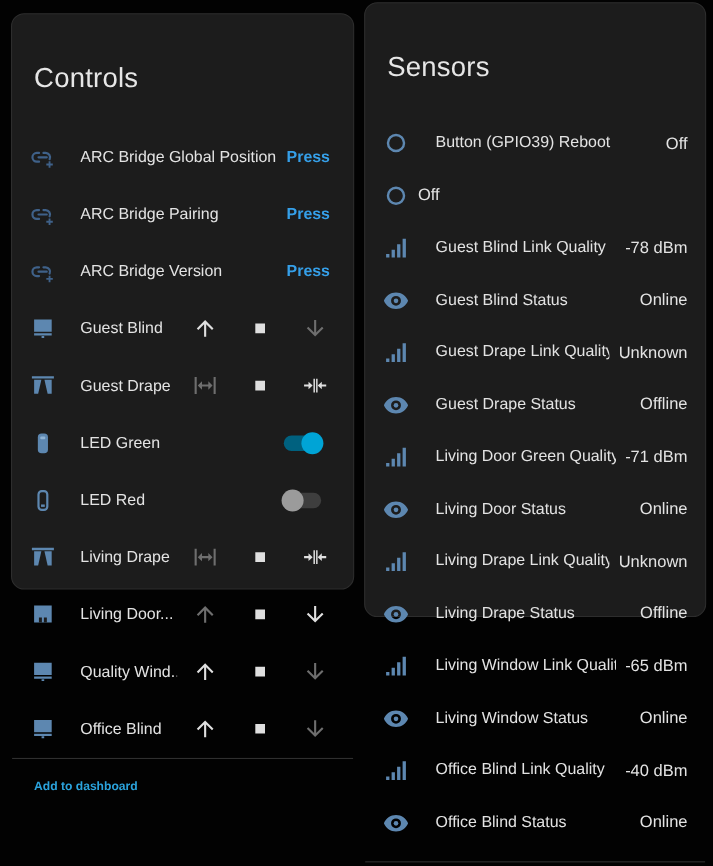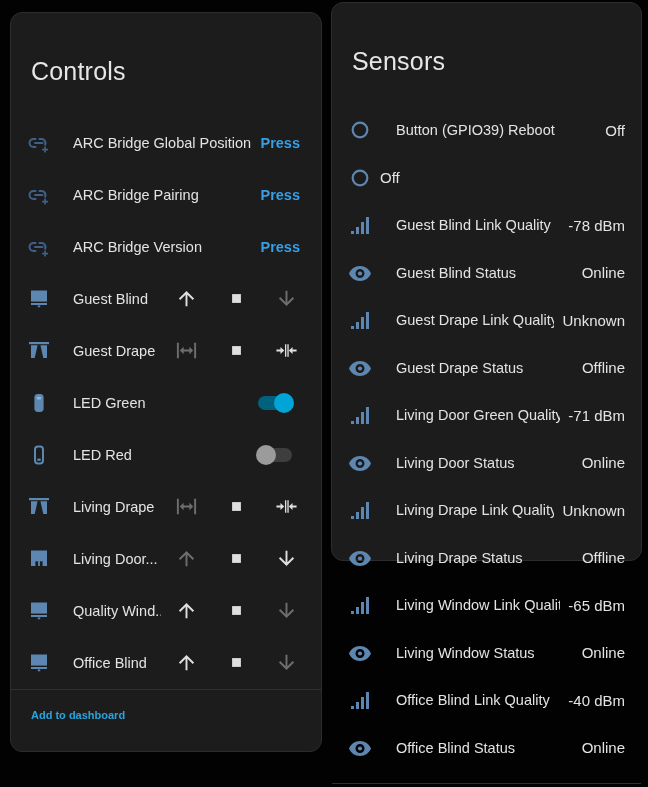--- a/index.html
+++ b/index.html
@@ -9,21 +9,21 @@
     font-family:"Liberation Sans",sans-serif;
     color:#e3e3e3;
   }
   .card{
     position:absolute;box-sizing:border-box;
     background:#1c1c1c;
     border:1px solid #2d2d2d;
     border-radius:12px;
     display:flex;flex-direction:column;
   }
-  #controls-card{left:10px;top:12px;width:312px;height:740px;}
+  #controls-card{left:10px;top:12px;width:312px;height:524px;}
   #sensors-card{left:331px;top:2px;width:311px;height:559px;}
   .card-title{
     font-size:25px;line-height:34px;font-weight:400;letter-spacing:.2px;
     color:#e6e6e6;padding:20px 20px 8px 20px;flex:none;
   }
   .rows{flex:none;padding:0 16px;display:flex;flex-direction:column;}
   .row{display:flex;align-items:center;flex:none;}
   .control-row{height:52px;}
   .sensor-row{height:47.5px;}
   #sensors-card .rows{padding-bottom:11px;}

